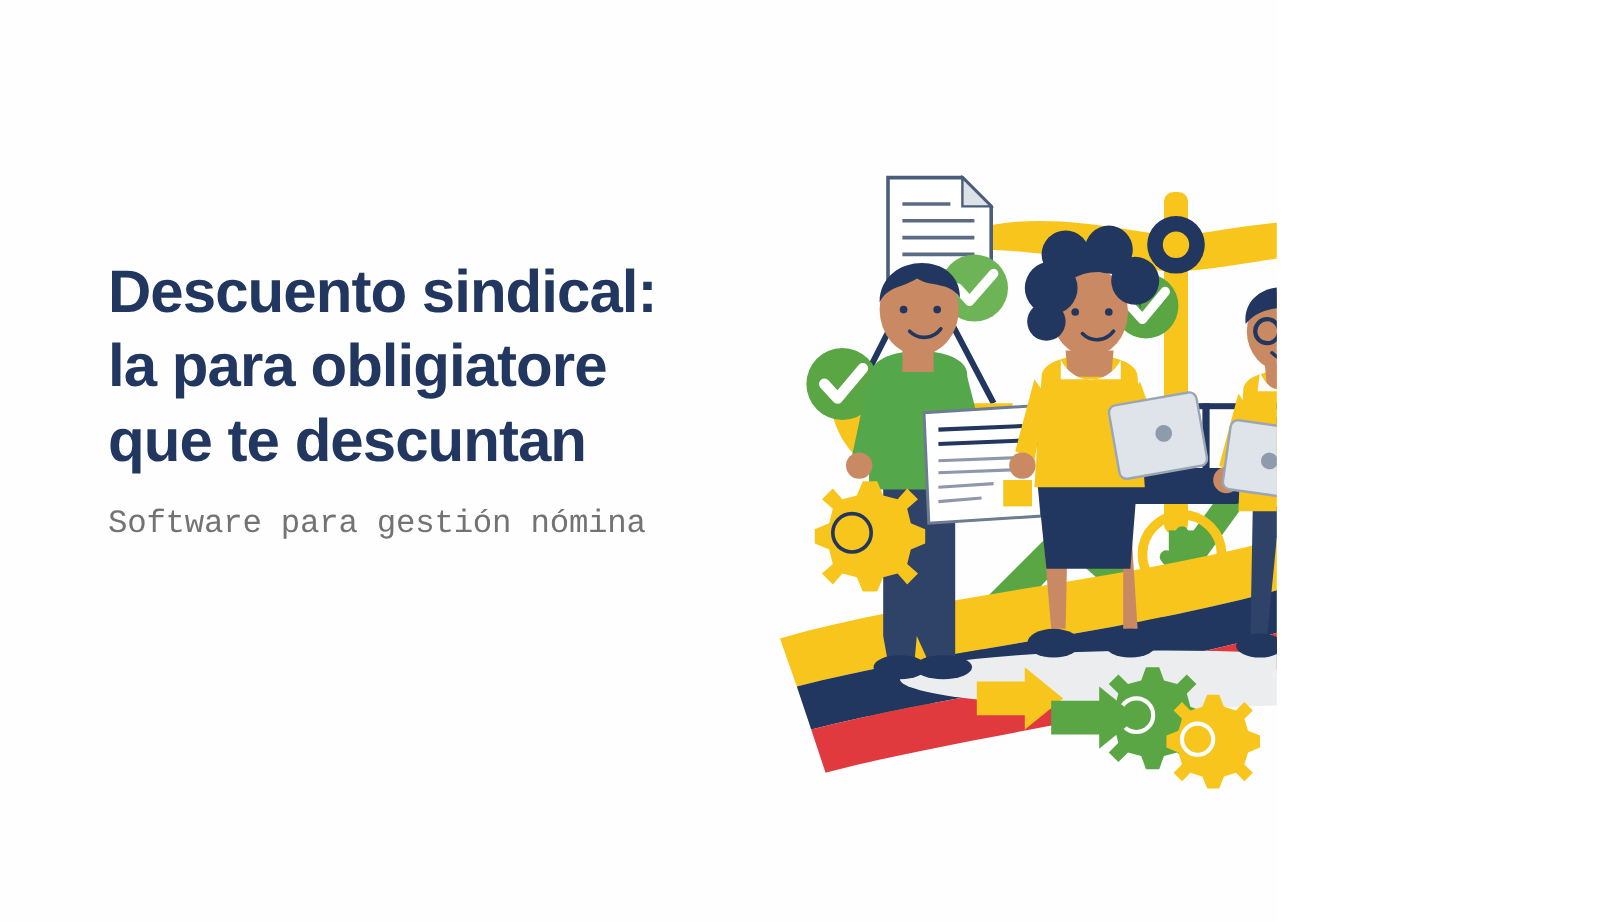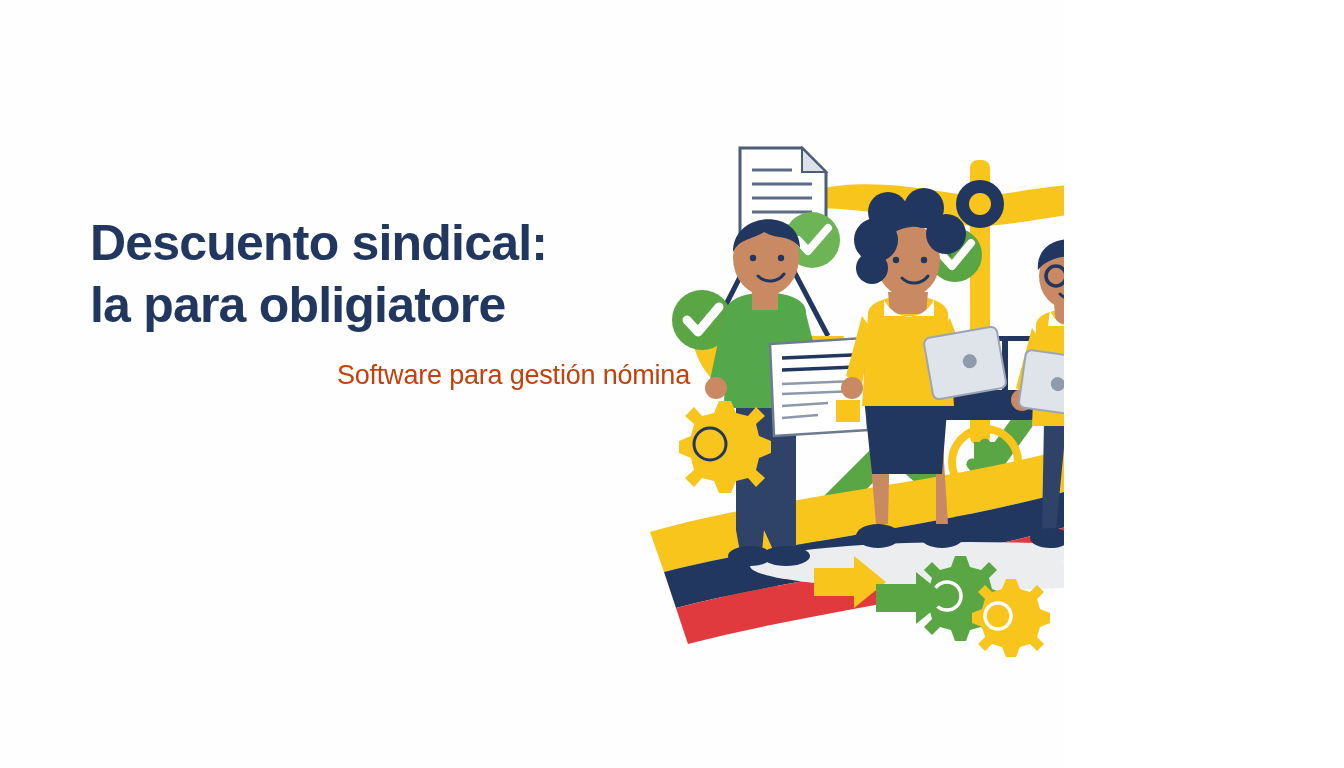--- a/index.html
+++ b/index.html
@@ -35,27 +35,26 @@
     font-family: "Liberation Sans", sans-serif;
     font-size: 50px;
     font-weight: bold;
     line-height: 62px;
     letter-spacing: -0.8px;
   }
   .headline .ln { display: block; white-space: nowrap; }
   .subtitle {
     margin: 0;
     padding-top: 22px;
-    color: #c2410c;
-    font-family: Liberation Sans, sans-serif;
+    color: #737373;
+    font-family: Liberation Mono, monospace;
     font-size: 27px;
     font-weight: normal;
     letter-spacing: -0.2px;
     line-height: 34px;
-    text-align: right;
   }
 
   
   .illustration {
     position: absolute;
     left: 640px;
     top: 100px;
     width: 700px;
     height: 560px;
   }
@@ -63,20 +62,21 @@
 </style>
 </head>
 <body>
 
 <div class="canvas">
 
   <div class="text-block">
     <h1 class="headline">
       <span class="ln">Descuento sindical:</span>
       <span class="ln">la para obligiatore</span>
+      <span class="ln">que te descuntan</span>
     </h1>
     <p class="subtitle">Software para gestión nómina</p>
   </div>
 
   <div class="illustration">
     <svg viewBox="0 0 700 560" xmlns="http://www.w3.org/2000/svg">
 
       <g>
         <path d="M60 520 L250 330 L318 392 L455 205 L432 186 L500 166 L494 238 L470 219 L322 424 L252 362 L96 530 Z" fill="#5aa544"></path>
         <path d="M455 205 L432 186 L500 166 L494 238 Z" fill="#5aa544"></path>

